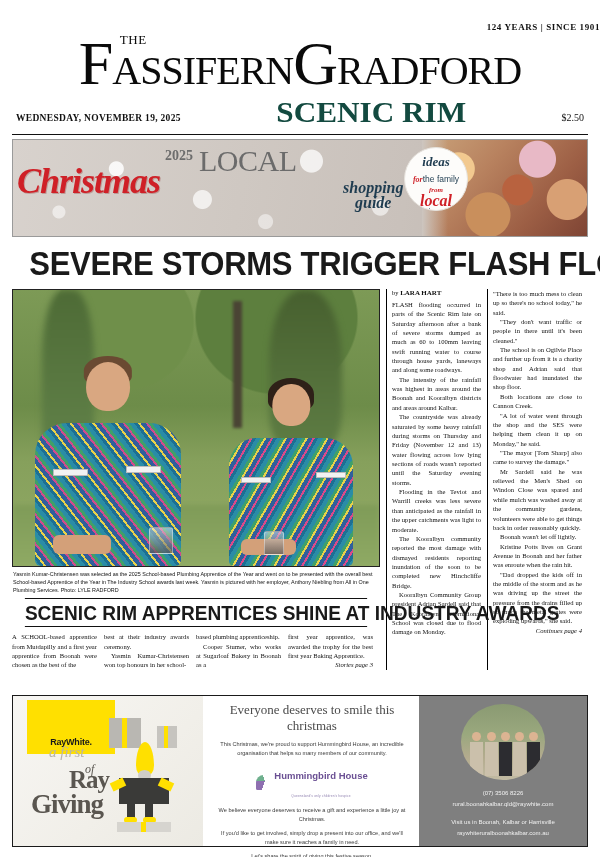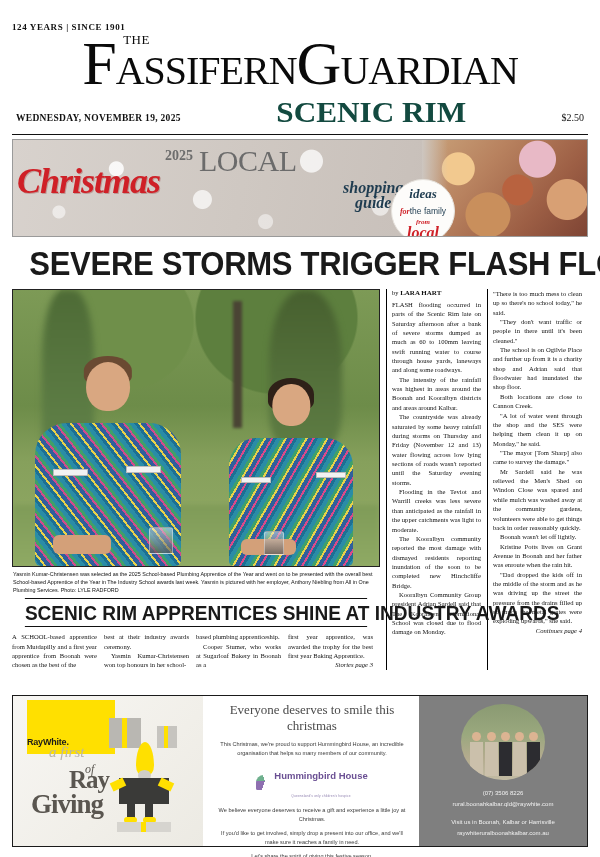--- a/index.html
+++ b/index.html
@@ -6,28 +6,27 @@
   html, body {
     width: 600px; height: 857px;
     background: #ffffff;
     font-family: "Liberation Serif", serif;
     overflow: hidden;
   }
   .page { width: 600px; height: 857px; position: relative; background: #fff; }
 
   
   .years-line {
-    text-align: left;
+    text-align: right;
     font-family: "Liberation Serif", serif;
     font-size: 9px;
     letter-spacing: 0.6px;
     color: #111;
     padding-top: 22px;
     font-weight: 700;
-    margin-left: 12px;
   }
   .masthead {
     text-align: center;
     line-height: 0.95;
     padding: 2px 0 0 0;
     white-space: nowrap;
   }
   .masthead-title {
     font-family: "Liberation Serif", serif;
     font-size: 62px;
@@ -129,24 +128,24 @@
     letter-spacing: -1px;
     text-shadow: 1px 1px 0 rgba(120,0,0,.25);
   }
   .xmas-shopping {
     font-family: "Liberation Serif", serif;
     font-style: italic; font-weight: 700; color: #1f3c50;
     font-size: 16px; line-height: 0.95; text-align: center;
     position: absolute; left: 330px; top: 40px;
   }
   .xmas-badge {
-    position: absolute; right: 132px; top: 7px;
+    position: absolute; right: 119px; top: 7px;
     width: 64px; height: 64px; border-radius: 50%;
     background: #fdfcfa; border: 1px solid #e6e2dc;
-    text-align: center; overflow: hidden; margin-top: 32px;
+    text-align: center; overflow: hidden;
   }
   .bdg-ideas { font-family:"Liberation Serif",serif; font-style:italic; font-weight:700; font-size:13px; color:#1f3c50; margin-top:7px; line-height:1;}
   .bdg-for   { font-family:"Liberation Serif",serif; font-style:italic; font-weight:700; font-size:8px; color:#cf2027; display:inline-block; }
   .bdg-fam   { font-family:"Liberation Sans",sans-serif; font-size:8.5px; color:#1f3c50; display:inline-block;}
   .bdg-from  { font-family:"Liberation Serif",serif; font-style:italic; font-weight:700; font-size:7px; color:#cf2027;}
   .bdg-local { font-family:"Liberation Serif",serif; font-style:italic; font-weight:700; font-size:16px; color:#cf2027; line-height:0.9;}
   .bdg-bus   { font-family:"Liberation Sans",sans-serif; font-size:8.5px; color:#1f3c50; line-height:1;}
 
   
   .headline {
@@ -268,21 +267,21 @@
     border: 1px solid #1a1a1a;
     display: flex;
     background: #fff;
   }
   .ad-left {
     width: 190px; position: relative; overflow: hidden;
     background: linear-gradient(135deg, #f7f6f3 0%, #f1efe9 60%, #eceae3 100%);
   }
   .rw-box {
     position:absolute; left:14px; top:4px; width:88px; height:54px; background:#ffe000;
-    display:flex; align-items:flex-end; justify-content:flex-start; padding-bottom:7px;
+    display:flex; align-items:flex-end; justify-content:center; padding-bottom:7px;
   }
   .rw-logo { font-family:"Liberation Sans",sans-serif; font-weight:700; font-size:9px; color:#1a1a1a; letter-spacing:-0.2px;}
   .rw-a-little {
     position:absolute; left:36px; top:48px;
     font-family:"Liberation Serif",serif; font-style:italic; font-size:15px; color:#b9b4ab;
   }
   .rw-ray {
     position:absolute; left:20px; top:70px;
     font-family:"Liberation Serif",serif; font-weight:700; font-size:25px; color:#5a5650; letter-spacing:-1px;margin-left:36px;
   }
@@ -357,21 +356,21 @@
 </style>
 </head>
 <body>
 
 <div class="page">
 
   <div class="years-line">124 YEARS | SINCE 1901</div>
 
   <div class="masthead">
     <span class="masthead-title">
-      <span class="mh-cap">F</span><span class="the-sup">THE</span><span class="mh-small">ASSIFERN</span><span class="mh-cap">G</span><span class="mh-small">UARDIAN</span>
+      <span class="mh-cap">F</span><span class="the-sup">THE</span><span class="mh-small">ASSIFERN</span><span class="mh-cap">G</span><span class="mh-small">RADFORD</span>
     </span>
   </div>
 
   <div class="subhead-row">
     <div class="date-line">WEDNESDAY, NOVEMBER 19, 2025</div>
     <div class="scenic-rim">SCENIC RIM</div>
     <div class="price">$2.50</div>
   </div>
 
   <div class="rule-thin"></div>

